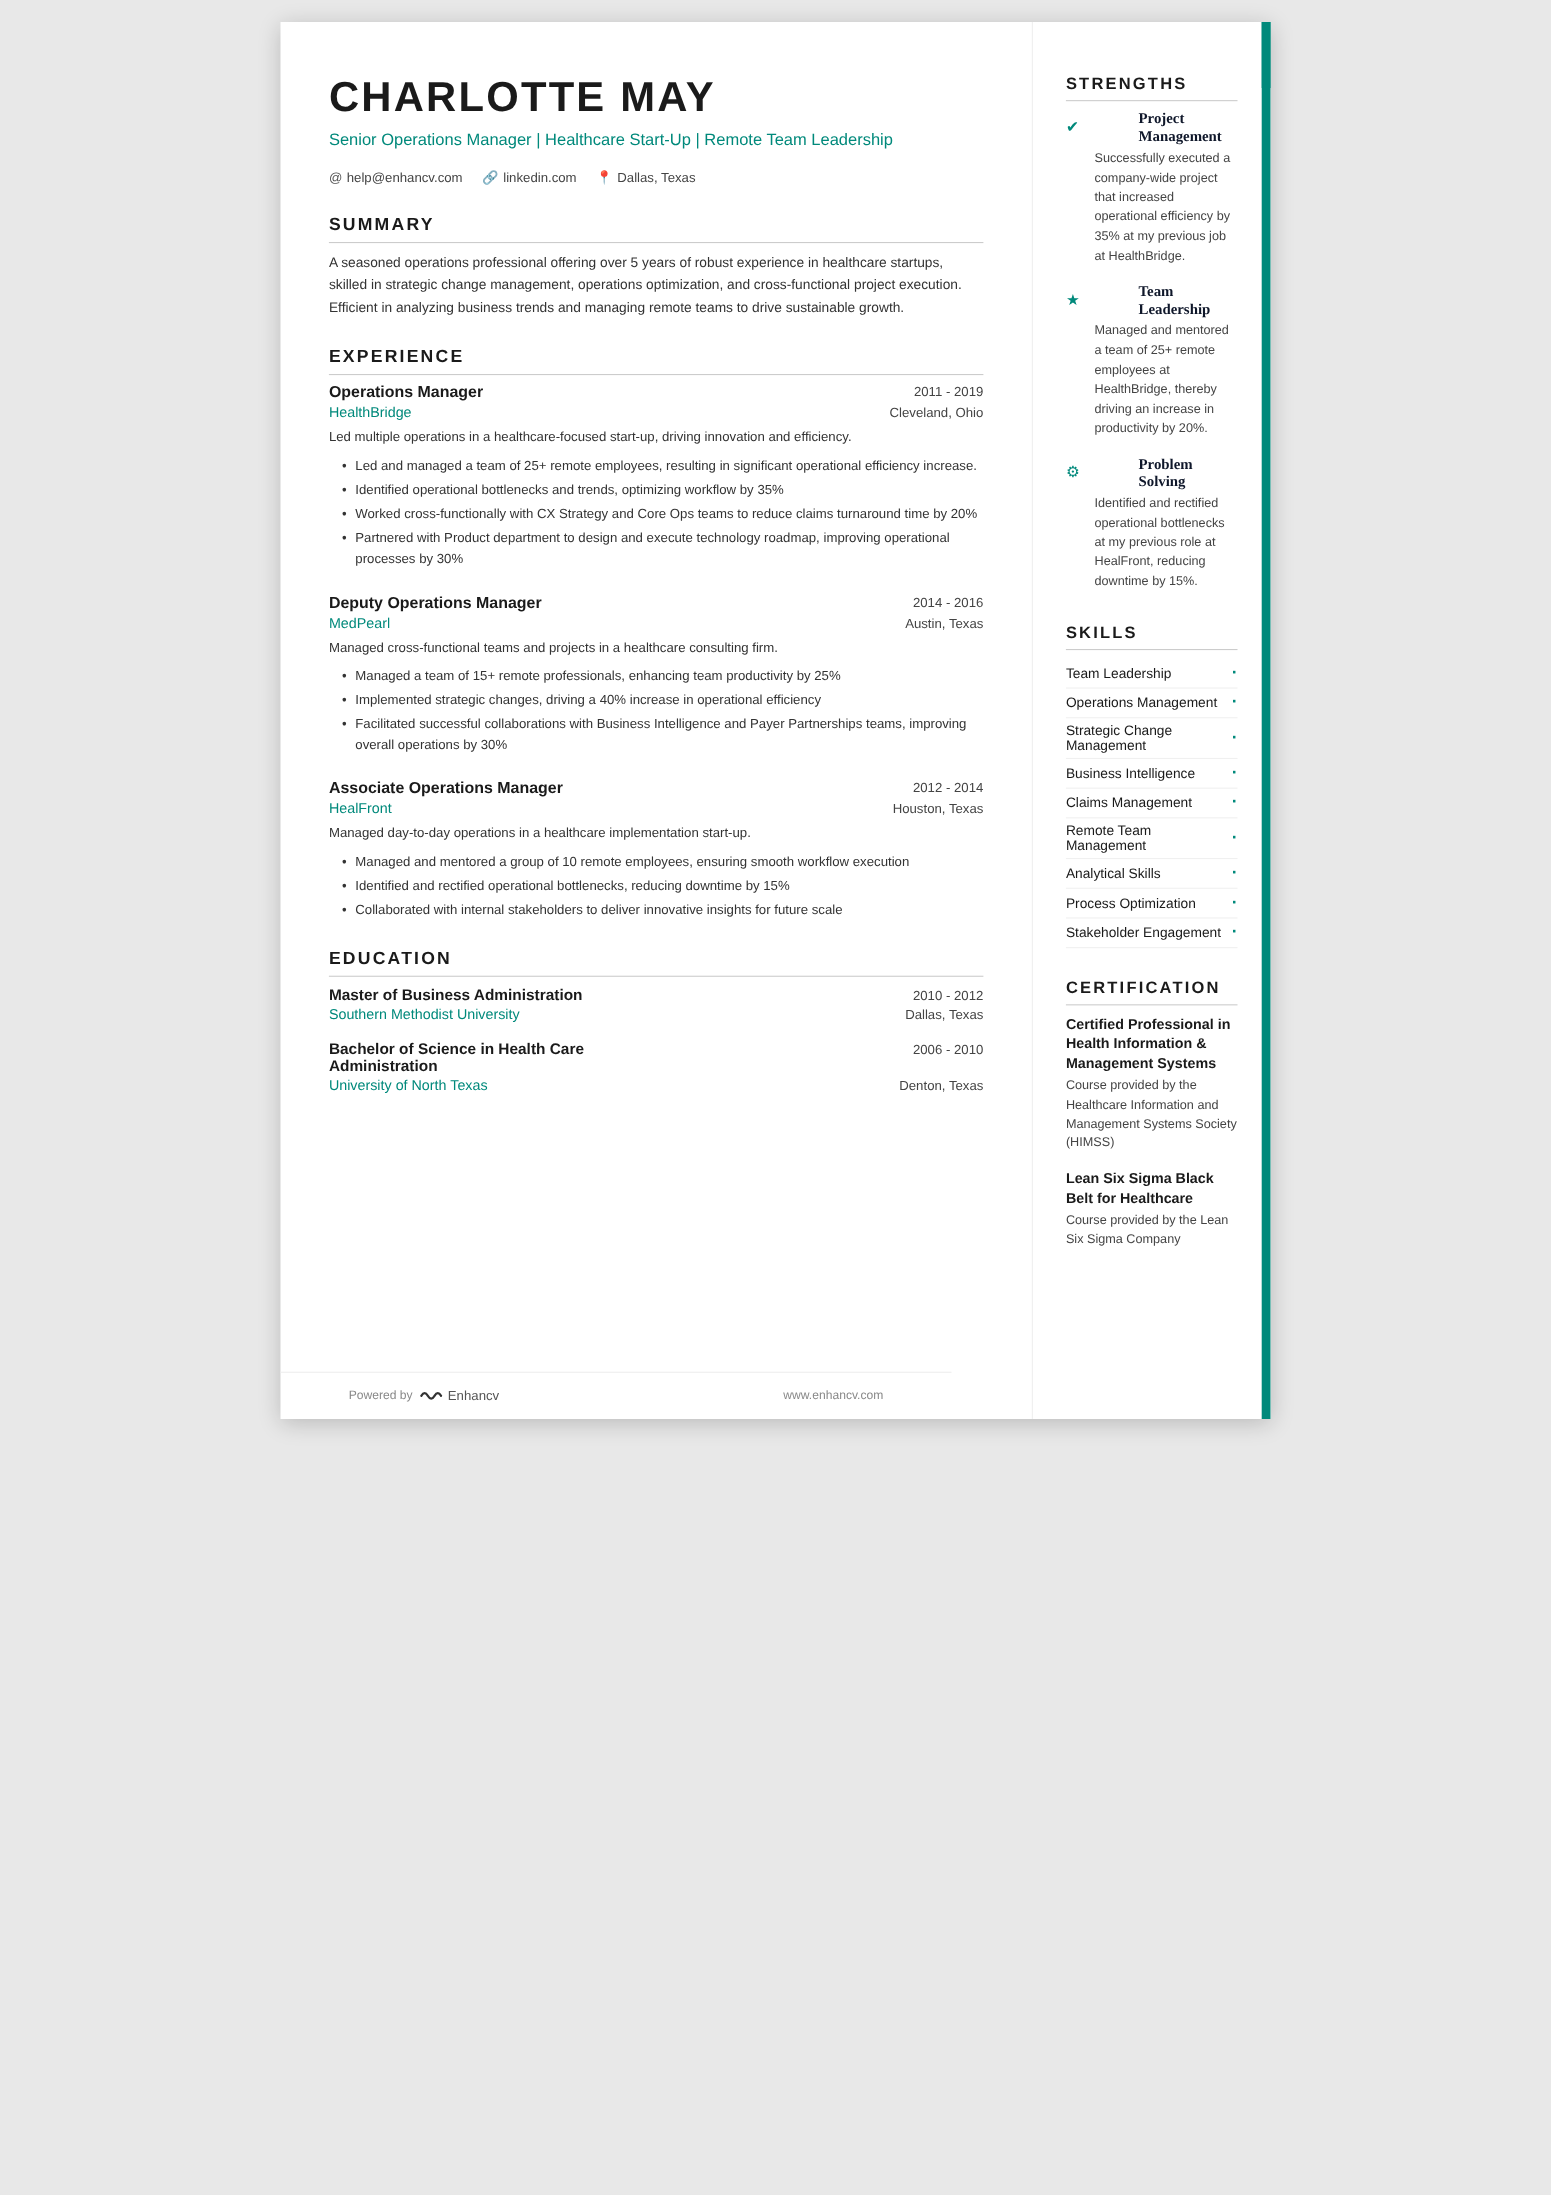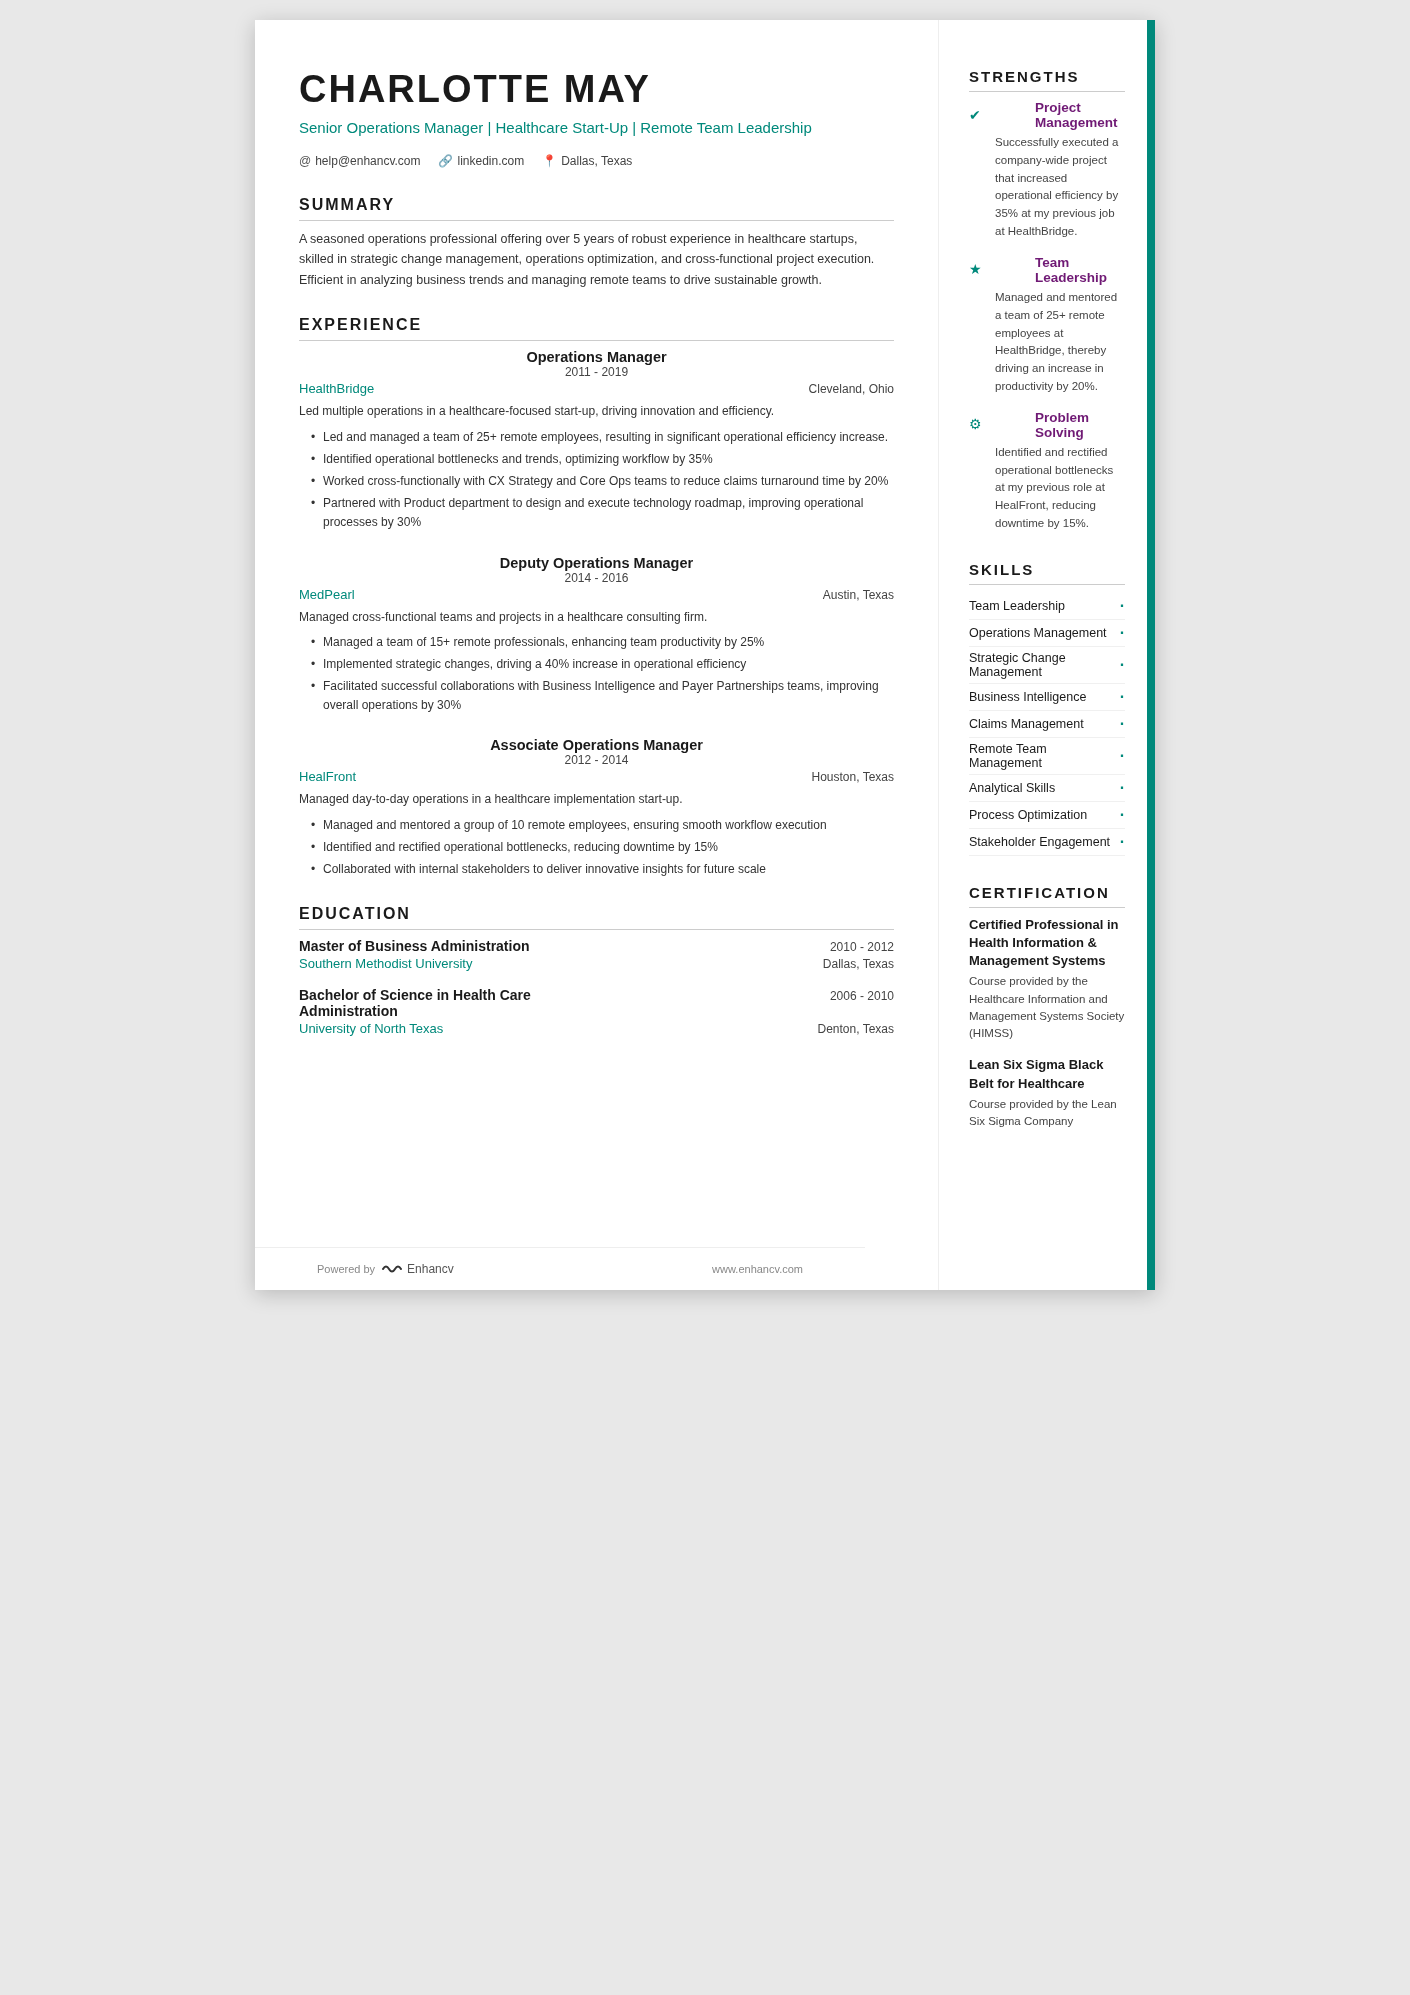--- a/index.html
+++ b/index.html
@@ -100,23 +100,22 @@
       line-height: 1.65;
       font-family: Arial, sans-serif;
     }
     
     .job {
       margin-bottom: 22px;
     }
     .job-header {
       display: flex;
       justify-content: space-between;
-      align-items: center;
+      align-items: flex-start;
       margin-bottom: 2px;
-      flex-direction: column;
     }
     .job-title {
       font-size: 14.5px;
       font-weight: 600;
       color: #1a1a1a;
       font-family: Arial, sans-serif;
     }
     .job-dates {
       font-size: 12px;
       color: #444;
@@ -230,22 +229,22 @@
     }
     .strength-icon {
       font-size: 14px;
       color: #00897B;
       width: 18px;
       flex-shrink: 0;
     }
     .strength-title {
       font-size: 13.5px;
       font-weight: 600;
-      color: #701a75;
-      font-family: Liberation Sans, sans-serif;
+      color: #0f172a;
+      font-family: Liberation Serif, serif;
       padding-left: 40px;
     }
     .strength-desc {
       font-size: 11.5px;
       color: #444;
       line-height: 1.55;
       font-family: Arial, sans-serif;
       padding-left: 26px;
     }
     

